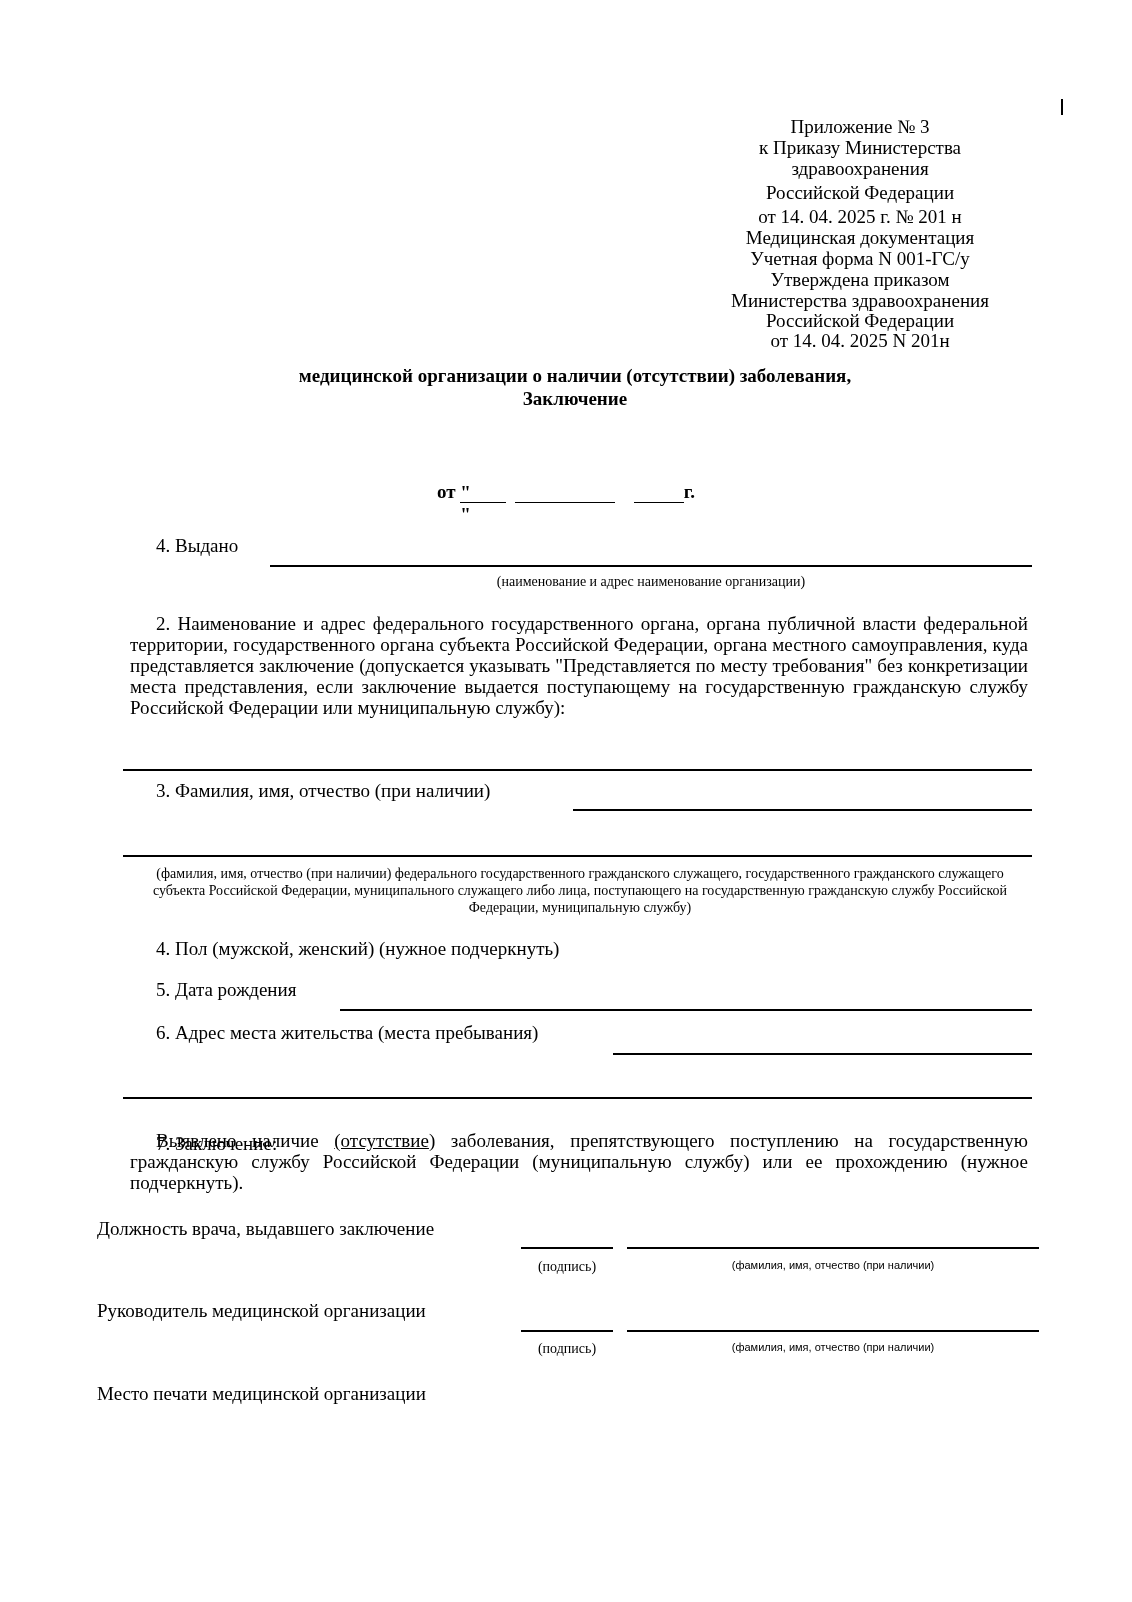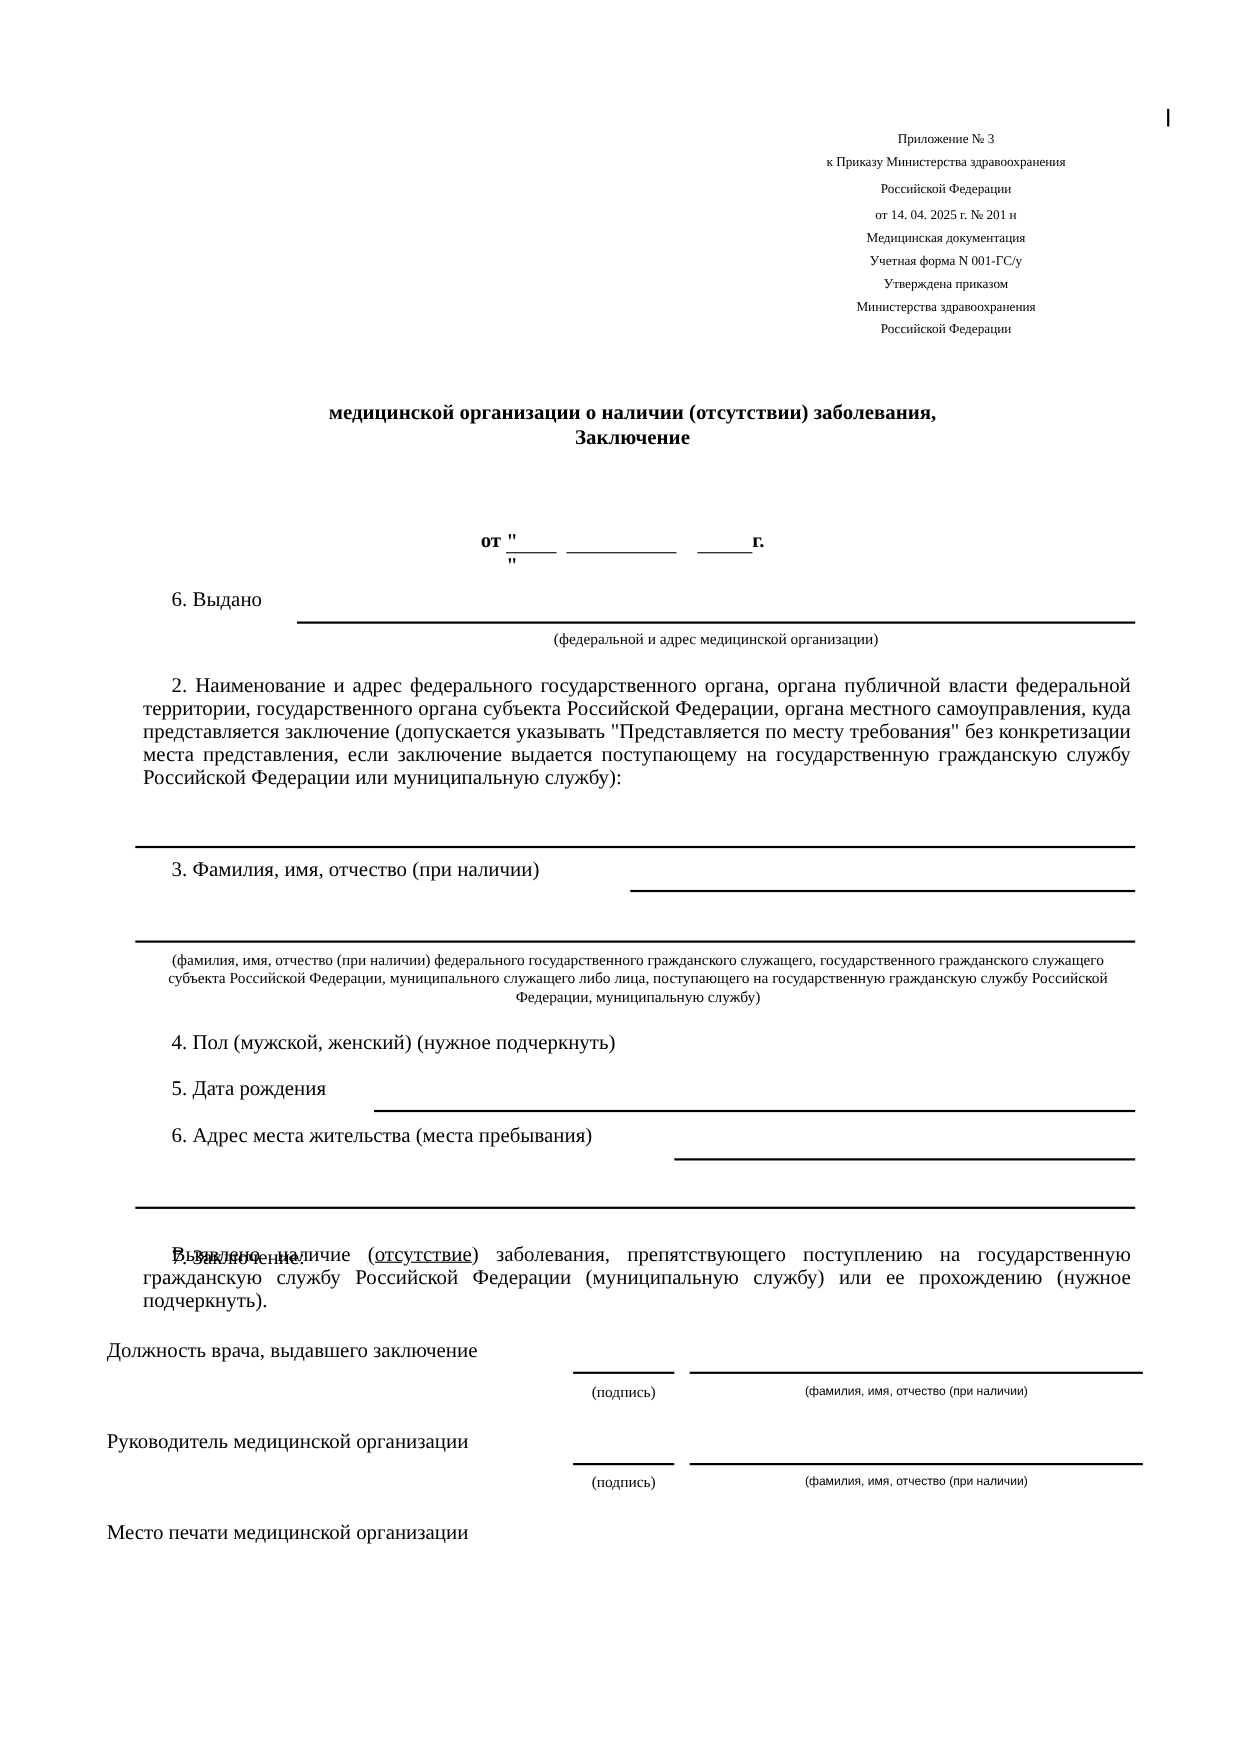--- a/index.html
+++ b/index.html
@@ -1,20 +1,20 @@
 <!DOCTYPE html>
 <html><head>
 <meta charset="utf-8">
 <style>
   html, body { margin: 0; padding: 0; background: #ffffff; }
   body { width: 1132px; height: 1602px; position: relative; overflow: hidden;
          font-family: "Liberation Serif", "DejaVu Serif", serif; color: #000; }
   .abs { position: absolute; }
   .cursor { left: 1061px; top: 99px; width: 2px; height: 16px; background: #000; }
-  .header-block { left: 690px; top: 116px; width: 340px; text-align: center; font-size: 12px; }
+  .header-block { left: 690px; top: 116px; width: 340px; text-align: center; font-size: 19px; }
   .header-block div { line-height: 21px; }
   .header-block div.gap { margin-top: 3px; }
   .title { left: 110px; top: 364px; width: 930px; text-align: center; font-weight: bold; font-size: 19px; line-height: 23px; }
   .date-line { left: 0; top: 481px; width: 1132px; text-align: center; font-weight: bold; font-size: 19px; }
   .u { display: inline-block; border-bottom: 1.5px solid #000; height: 20px; vertical-align: bottom; }
   .label { font-size: 19px; line-height: 23px; }
   .hline { height: 2px; background: #000; }
   .caption { font-size: 14px; text-align: center; }
   .para { left: 130px; width: 898px; font-size: 19px; line-height: 21px; text-align: justify; }
   .para .first { text-indent: 26px; }
@@ -29,37 +29,38 @@
 <div class="abs header-block">
   <div>Приложение № 3</div>
   <div>к Приказу Министерства здравоохранения</div>
   <div class="gap">Российской Федерации</div>
   <div class="gap">от  14. 04. 2025 г. № 201 н</div>
   <div>Медицинская документация</div>
   <div>Учетная форма N 001-ГС/у</div>
   <div>Утверждена приказом</div>
   <div>Министерства здравоохранения</div>
   <div style="line-height:19px">Российской Федерации</div>
+  <div style="line-height:22px">от 14. 04. 2025 N 201н</div>
 </div>
 
 <div class="abs title">
   <div>медицинской организации о наличии (отсутствии) заболевания,</div>
   <div>Заключение</div>
 </div>
 
 <div class="abs date-line">
   <span>от</span>
   <span class="u" style="width:46px; text-align:left;"><span>"</span><span style="display:inline-block;width:28px"></span><span>"</span></span>
   <span class="u" style="width:100px; margin-left:4px;"></span>
   <span class="u" style="width:50px; margin-left:14px;"></span><span>г.</span>
 </div>
 
-<div class="abs label" style="left:156px; top:534px;">6. Выдано</div>
+<div class="abs label" style="left:156px; top:534px;">4. Выдано</div>
 <div class="abs hline" style="left:270px; top:565px; width:762px;"></div>
-<div class="abs caption" style="left:270px; top:574px; width:762px;">(федеральной и адрес медицинской организации)</div>
+<div class="abs caption" style="left:270px; top:574px; width:762px;">(наименование и адрес наименование организации)</div>
 
 <div class="abs para" style="top:613px;">
   <div class="first">2. Наименование и адрес федерального государственного органа, органа публичной власти федеральной территории, государственного органа субъекта Российской Федерации, органа местного самоуправления, куда представляется заключение (допускается указывать "Представляется по месту требования" без конкретизации места представления, если заключение выдается поступающему на государственную гражданскую службу Российской Федерации или муниципальную службу):</div>
 </div>
 <div class="abs hline" style="left:123px; top:769px; width:909px;"></div>
 
 <div class="abs label" style="left:156px; top:779px;">3. Фамилия, имя, отчество (при наличии)</div>
 <div class="abs hline" style="left:573px; top:809px; width:459px;"></div>
 <div class="abs hline" style="left:123px; top:855px; width:909px;"></div>
 <div class="abs caption" style="left:150px; top:865px; width:860px; line-height:17px;">(фамилия, имя, отчество (при наличии) федерального государственного гражданского служащего, государственного гражданского служащего субъекта Российской Федерации, муниципального служащего либо лица, поступающего на государственную гражданскую службу Российской Федерации, муниципальную службу)</div>

